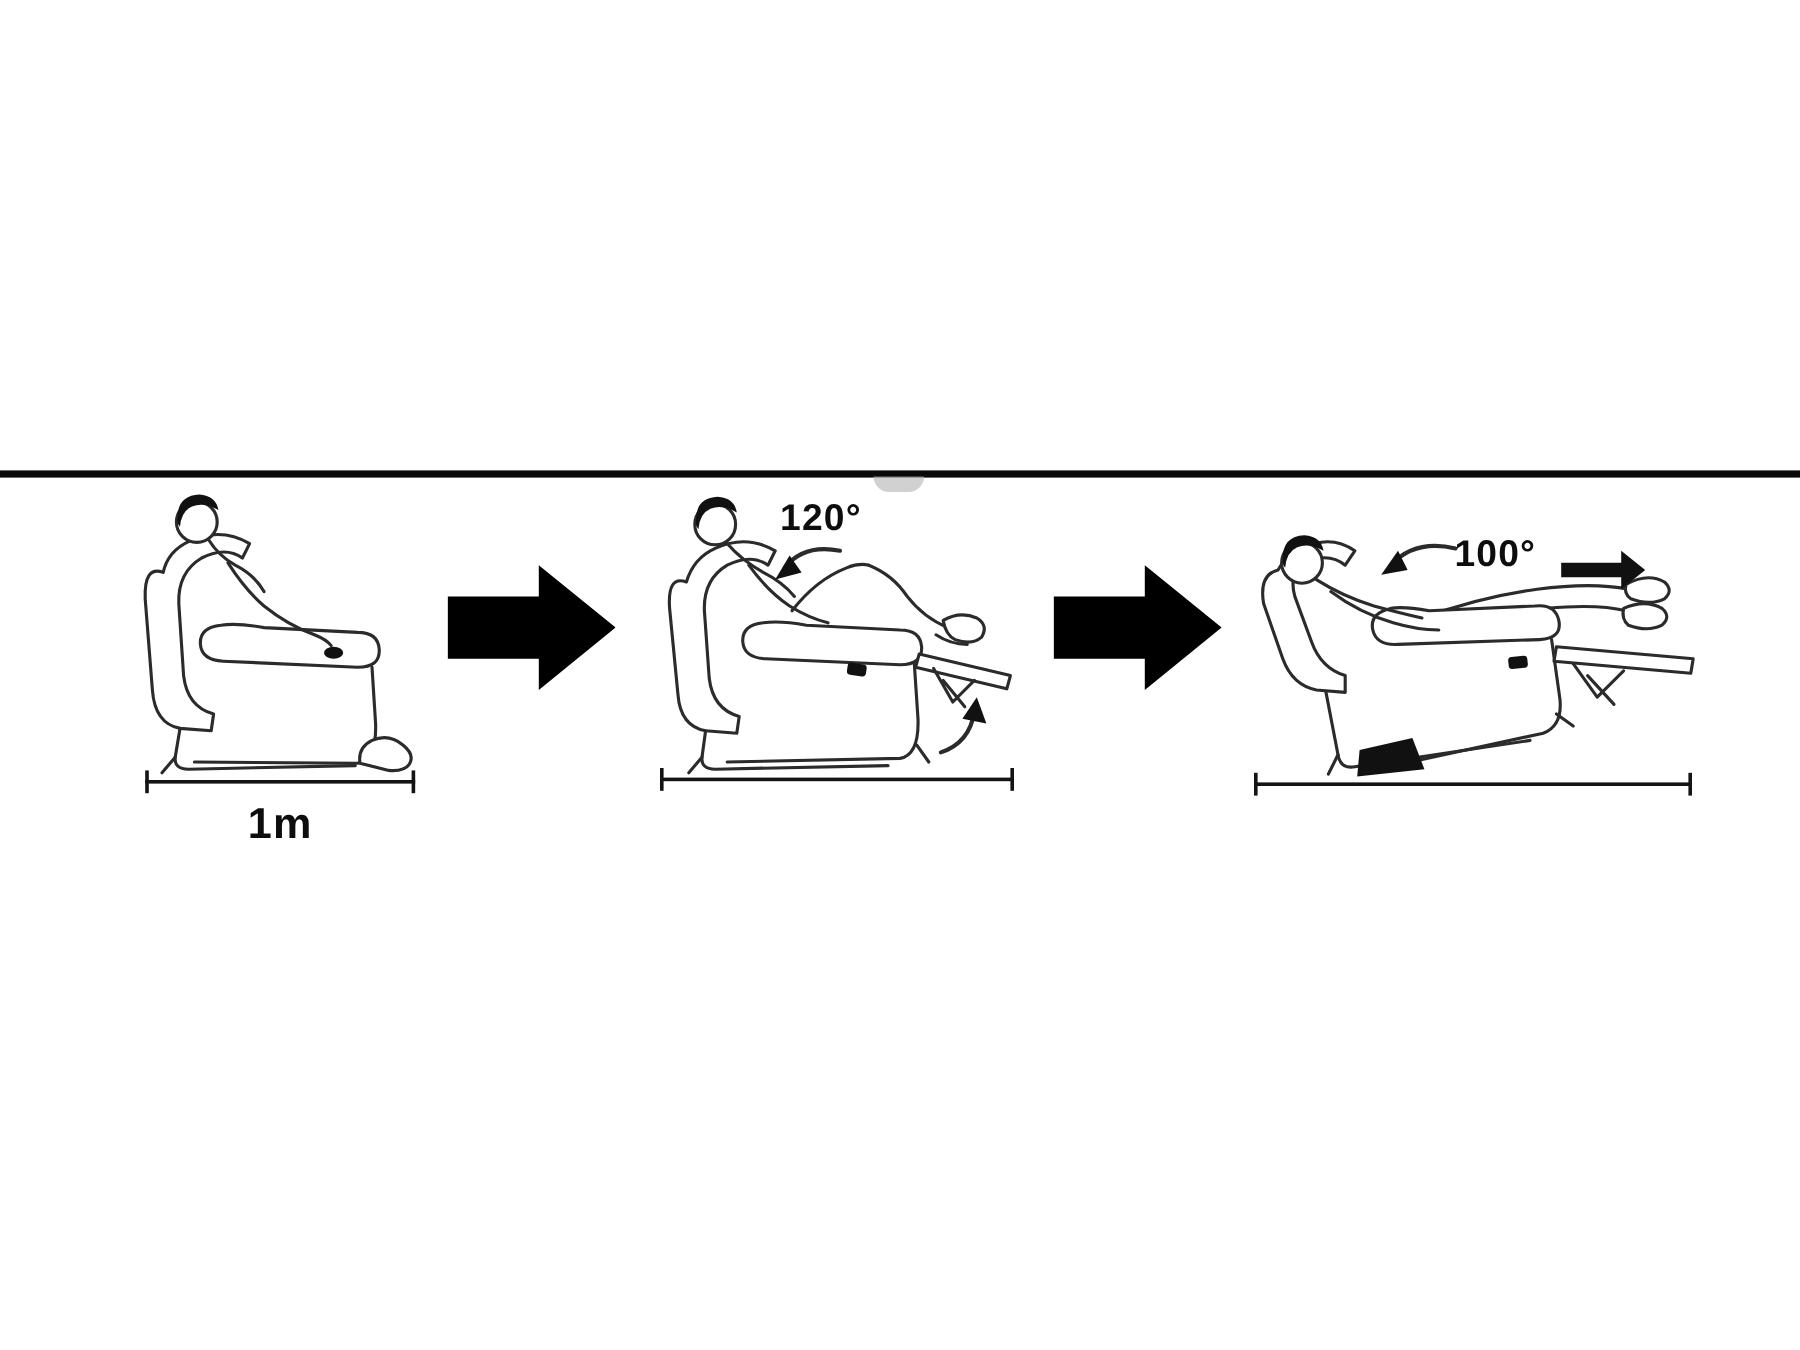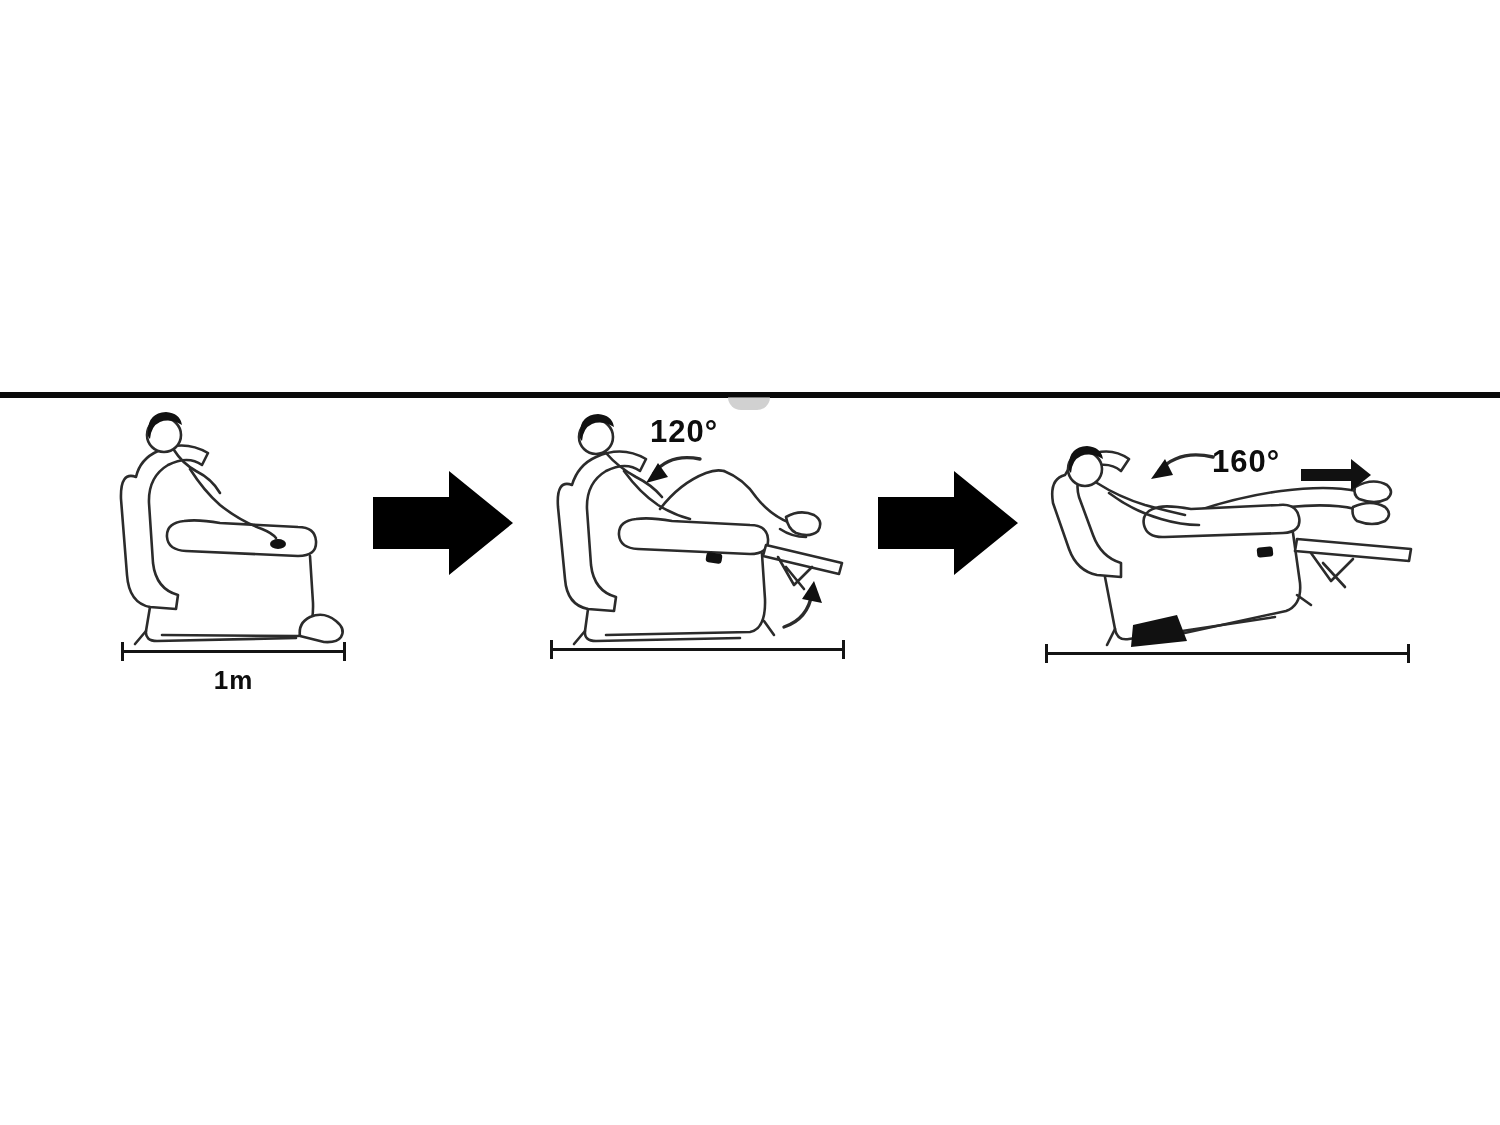--- a/index.html
+++ b/index.html
@@ -41,21 +41,21 @@
     color:#0d0d0d;
   }
   .dim{position:absolute;text-align:center;}
   .dim-line{position:relative;height:3px;background:#141414;}
   .dim-tick{position:absolute;top:-8px;width:3px;height:19px;background:#141414;}
   .dim-tick.left{left:0;}
   .dim-tick.right{right:0;}
   .dim-label{
     margin-top:12px;
     font-weight:bold;
-    font-size:26px;
+    font-size:36px;
     letter-spacing:1px;
     color:#0d0d0d;
   }
 </style>
 </head>
 <body>
 
 <div id="canvas">
 
   <div class="top-rule"></div>
@@ -184,21 +184,21 @@
         <path class="ln thick" d="M178,22 Q144,14 124,36"></path>
         <path class="dark" d="M130,24 L116,44 L138,40 Z"></path>
       </g>
       <g>
         <path class="dark" d="M266,34 L316,34 L316,24 L336,40 L316,56 L316,46 L266,46 Z"></path>
       </g>
     </svg>
   </div>
 
   <div class="angle-label" style="left:650px;top:414px;">120°</div>
-  <div class="angle-label" style="left:1212px;top:444px;">160°</div>
+  <div class="angle-label" style="left:1212px;top:444px;">100°</div>
 
   <div class="dim" style="left:121px;top:650px;width:225px;">
     <div class="dim-line">
       <span class="dim-tick left"></span>
       <span class="dim-tick right"></span>
     </div>
     <div class="dim-label">1m</div>
   </div>
 
   <div class="dim" style="left:550px;top:648px;width:295px;">

